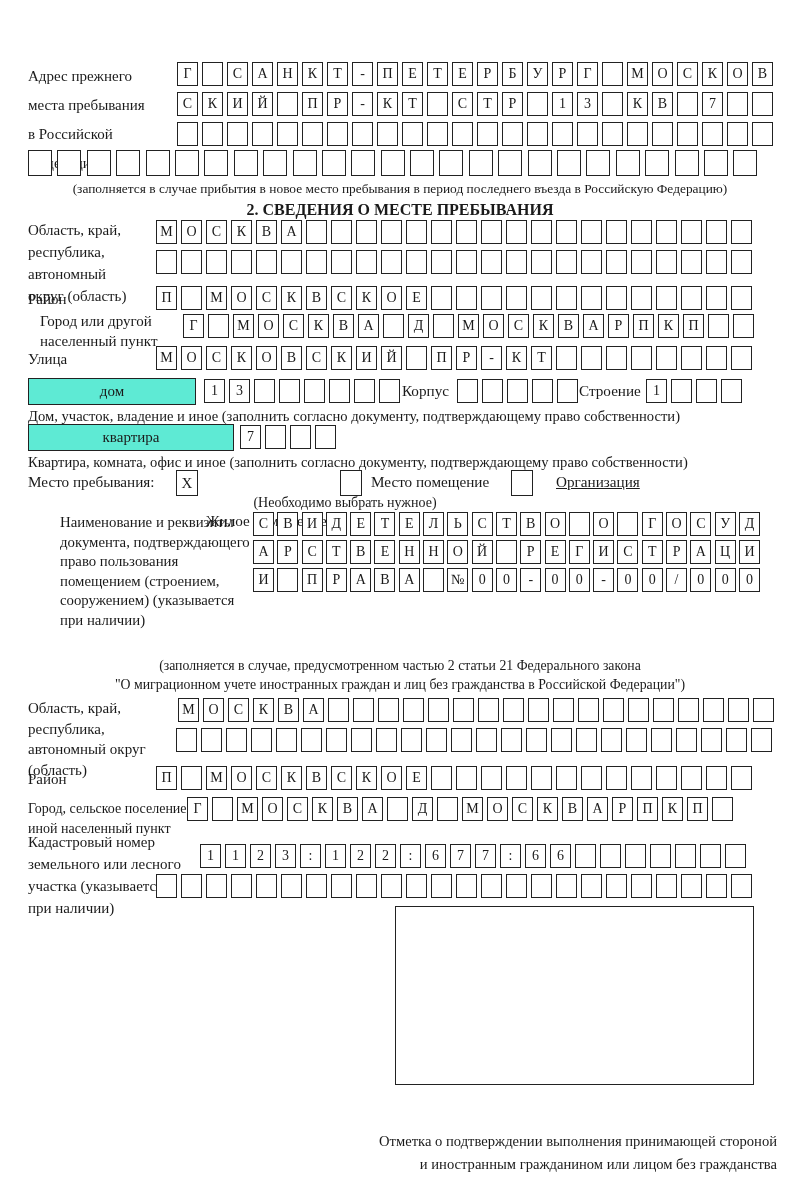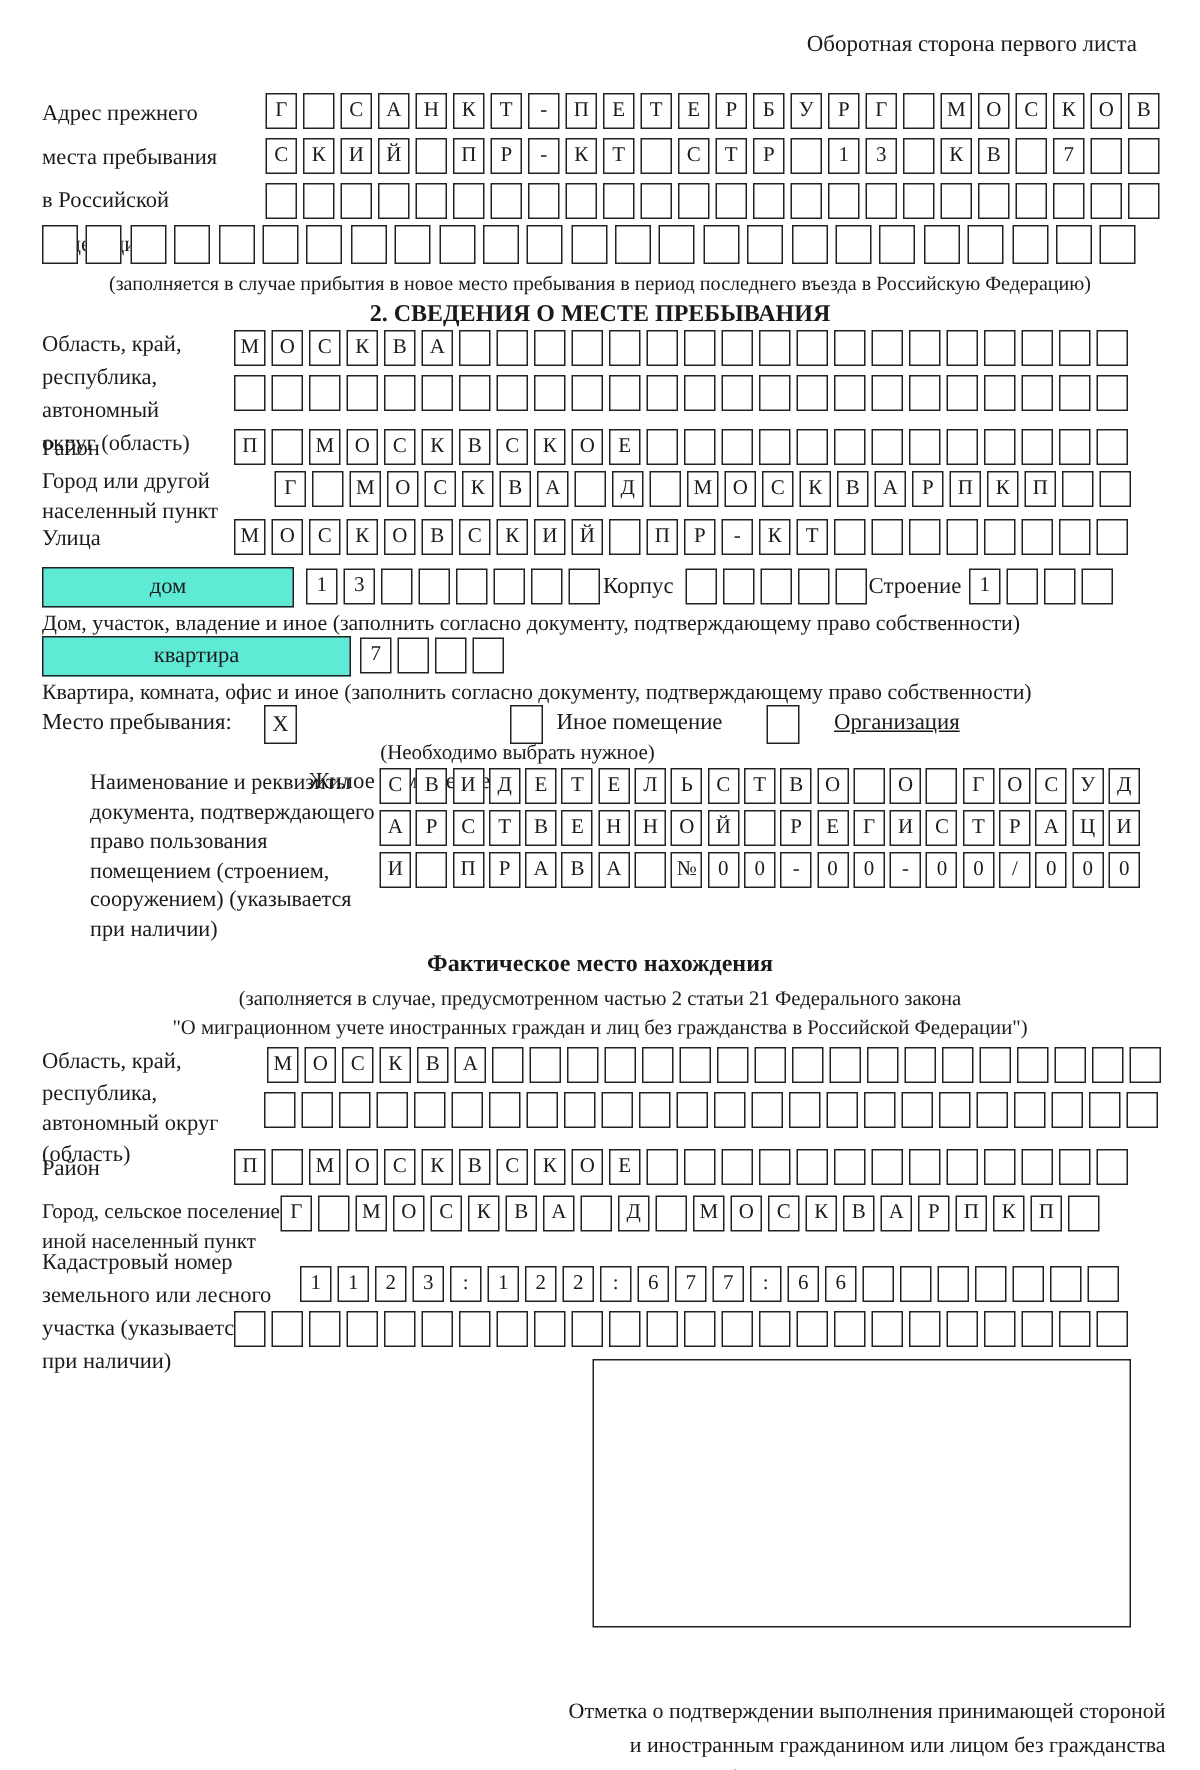--- a/index.html
+++ b/index.html
@@ -22,21 +22,20 @@
   .chk{width:22px;height:26px;border:1.5px solid #222;box-sizing:border-box;display:flex;
        align-items:center;justify-content:center;font-size:15px;background:#fff;}
   .optlbl{font-size:15.2px;}
   .stamp{border:1.6px solid #222;background:#fff;}
 </style>
 </head>
 <body>
 
 <div class="page">
 
-  <div class="abs" style="top:21px;right:42px;font-size:15.3px;">Оборотная сторона первого листа</div>
 
   <div class="abs lbl" style="left:28px;top:62px;width:150px;line-height:29px;">Адрес прежнего
 места пребывания
 в Российской
 Федерации</div>
   <div class="abs cellrow" style="left:177px;top:62px;">
       <span class="cell">Г</span>
       <span class="cell"></span>
       <span class="cell">С</span>
       <span class="cell">А</span>
@@ -222,21 +221,21 @@
       <span class="cell"></span>
       <span class="cell"></span>
       <span class="cell"></span>
       <span class="cell"></span>
       <span class="cell"></span>
       <span class="cell"></span>
       <span class="cell"></span>
       <span class="cell"></span>
     </div>
 
-  <div class="abs lbl" style="left:28px;top:311px;line-height:20px;">Город или другой
+  <div class="abs lbl" style="left:40px;top:311px;line-height:20px;">Город или другой
 населенный пункт</div>
   <div class="abs cellrow" style="left:183px;top:314px;">
       <span class="cell">Г</span>
       <span class="cell"></span>
       <span class="cell">М</span>
       <span class="cell">О</span>
       <span class="cell">С</span>
       <span class="cell">К</span>
       <span class="cell">В</span>
       <span class="cell">А</span>
@@ -319,21 +318,21 @@
       <span class="cell"></span>
       <span class="cell"></span>
       <span class="cell"></span>
     </div>
   <div class="abs" style="left:28px;top:454px;font-size:14.6px;">Квартира, комната, офис и иное (заполнить согласно документу, подтверждающему право собственности)</div>
 
   <div class="abs optlbl" style="left:28px;top:473px;">Место пребывания:</div>
   <div class="abs chk" style="left:176px;top:470px;">X</div>
   <div class="abs optlbl" style="left:206px;top:473px;margin-top:39px;">Жилое помещение</div>
   <div class="abs chk" style="left:340px;top:470px;"></div>
-  <div class="abs optlbl" style="left:371px;top:473px;">Иное помещение</div>
+  <div class="abs optlbl" style="left:371px;top:473px;">Место помещение</div>
   <div class="abs chk" style="left:511px;top:470px;"></div>
   <div class="abs optlbl" style="left:556px;top:473px;text-decoration:underline;">Организация</div>
   <div class="abs" style="left:145px;top:495px;width:400px;text-align:center;font-size:14px;">(Необходимо выбрать нужное)</div>
 
   <div class="abs lbl" style="left:28px;top:513px;line-height:19.5px;font-size:14.8px;margin-left:32px;">Наименование и реквизиты
 документа, подтверждающего
 право пользования
 помещением (строением,
 сооружением) (указывается
 при наличии)</div>
@@ -400,21 +399,20 @@
       <span class="cell">0</span>
       <span class="cell">-</span>
       <span class="cell">0</span>
       <span class="cell">0</span>
       <span class="cell">/</span>
       <span class="cell">0</span>
       <span class="cell">0</span>
       <span class="cell">0</span>
     </div>
 
-  <div class="abs h center" style="top:634px;">Фактическое место нахождения</div>
   <div class="abs center" style="top:658px;font-size:13.8px;">(заполняется в случае, предусмотренном частью 2 статьи 21 Федерального закона</div>
   <div class="abs center" style="top:677px;font-size:13.8px;">"О миграционном учете иностранных граждан и лиц без гражданства в Российской Федерации")</div>
 
   <div class="abs lbl" style="left:28px;top:698px;line-height:20.5px;">Область, край,
 республика,
 автономный округ
 (область)</div>
   <div class="abs cellrow" style="left:178px;top:698px;">
       <span class="cell">М</span>
       <span class="cell">О</span>

